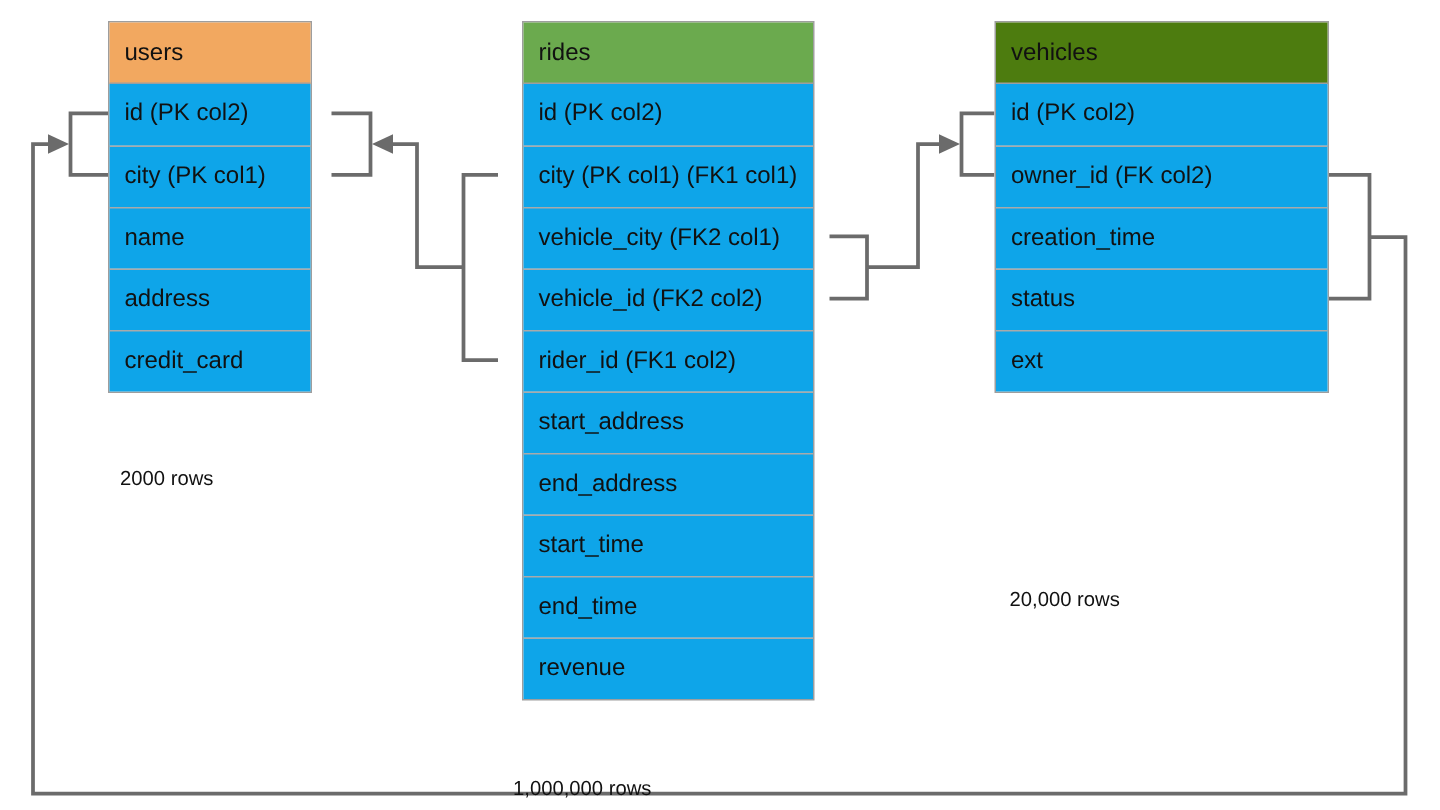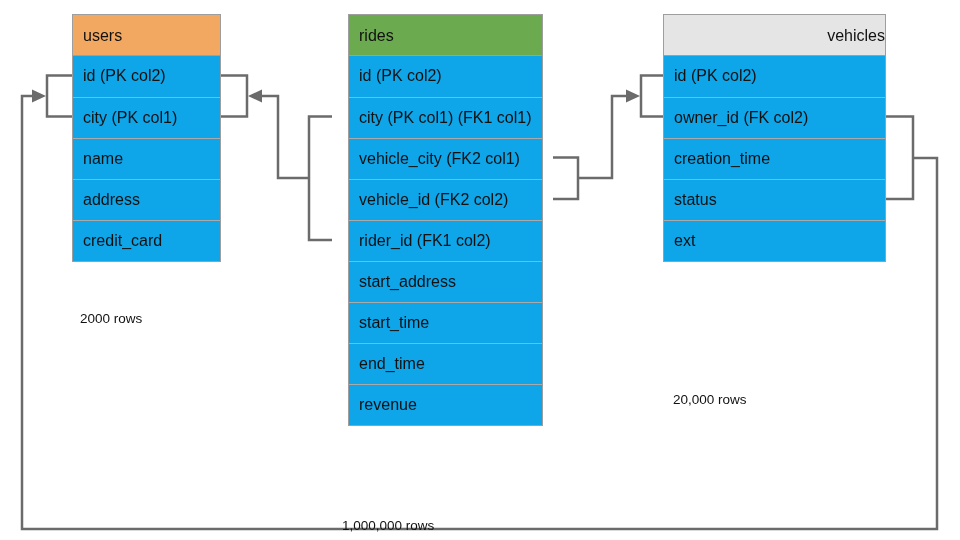--- a/index.html
+++ b/index.html
@@ -64,50 +64,51 @@
   <path class="conn" d="M 578 178 L 612 178 L 612 96 L 628 96" style="stroke: rgb(107, 107, 107);"></path>
   <polygon class="arrow" points="640,96 626,89.5 626,102.5" style="fill: rgb(107, 107, 107);"></polygon>
   <path class="conn" d="M 663 75.5 L 641 75.5 L 641 116.5 L 663 116.5" style="stroke: rgb(107, 107, 107);"></path>
 
   <path class="conn" d="M 886 116.5 L 913 116.5 L 913 199 L 886 199" style="stroke: rgb(107, 107, 107);"></path>
   <path class="conn" d="M 913 158 L 937 158 L 937 529 L 22 529 L 22 96 L 32 96" style="stroke: rgb(107, 107, 107);"></path>
   <polygon class="arrow" points="46,96 32,89.5 32,102.5" style="fill: rgb(107, 107, 107);"></polygon>
   <path class="conn" d="M 72 75.5 L 47 75.5 L 47 116.5 L 72 116.5" style="stroke: rgb(107, 107, 107);"></path>
 </svg>
 
-<div class="db-table" style="left:72px; top:14px; width:149px;">
+<div class="db-table" style="left:72px; top:14px; width:136px;">
   <div class="hdr" style="background: rgb(242, 168, 96);">users</div>
   <div class="cells">
       <div class="cell">id (PK col2)</div>
       <div class="cell">city (PK col1)</div>
       <div class="cell">name</div>
       <div class="cell">address</div>
       <div class="cell">credit_card</div>
     </div>
 </div>
 <div class="rows-label" style="left:80px; top:269px;">2000 rows</div>
 
 <div class="db-table" style="left:348px; top:14px; width:195px;">
   <div class="hdr" style="background: rgb(107, 170, 78);">rides</div>
   <div class="cells">
       <div class="cell">id (PK col2)</div>
       <div class="cell">city (PK col1) (FK1 col1)</div>
       <div class="cell">vehicle_city (FK2 col1)</div>
       <div class="cell">vehicle_id (FK2 col2)</div>
       <div class="cell">rider_id (FK1 col2)</div>
       <div class="cell">start_address</div>
+      <div class="cell">end_address</div>
       <div class="cell">start_time</div>
       <div class="cell">end_time</div>
       <div class="cell">revenue</div>
     </div>
 </div>
 <div class="rows-label" style="left:342px; top:476px;">1,000,000 rows</div>
 
 <div class="db-table" style="left:663px; top:14px; width:223px;">
-  <div class="hdr" style="background: #e5e5e5; text-align: right;">vehicles</div>
+  <div class="hdr" style="background: #4d7c0f;">vehicles</div>
   <div class="cells">
       <div class="cell">id (PK col2)</div>
       <div class="cell">owner_id (FK col2)</div>
       <div class="cell">creation_time</div>
       <div class="cell">status</div>
       <div class="cell">ext</div>
     </div>
 </div>
 <div class="rows-label" style="left:673px; top:350px;text-align:right;">20,000 rows</div>
 

